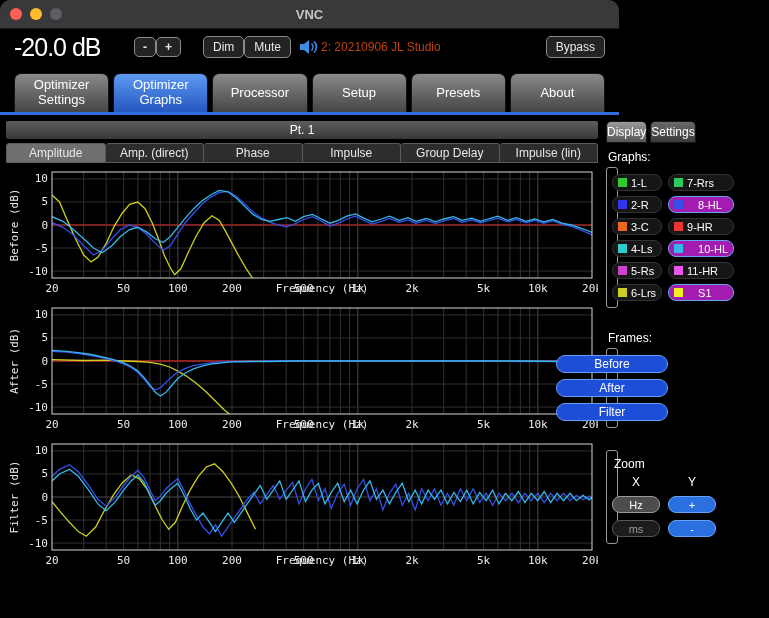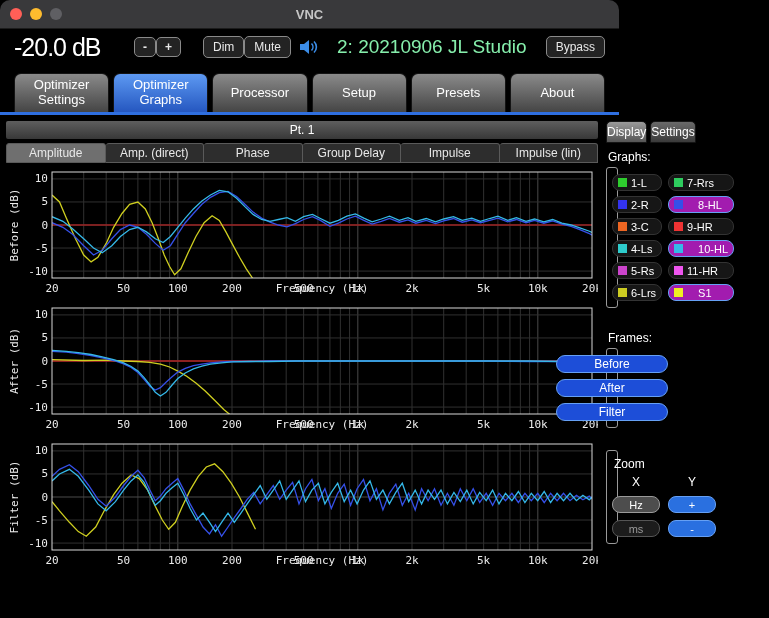--- a/index.html
+++ b/index.html
@@ -13,21 +13,21 @@
   .light.yellow{background:#febc2e;}
   .light.gray{background:#5f5f63;}
   .wtitle{margin:0 auto;color:#c6c6c6;font-size:13px;font-weight:700;}
   
   .volumebar{height:36px;flex:0 0 36px;display:flex;align-items:center;padding:0 14px;background:#000;}
   .level{font-size:25px;color:#fff;width:120px;letter-spacing:-1px;white-space:nowrap;}
   .vbtn{background:#232323;border:1px solid #8a8a8a;border-radius:5px;color:#e8e8e8;font-size:12px;line-height:1;padding:4px 9px;font-family:"Liberation Sans",sans-serif;cursor:pointer;}
   .vbtn.small{padding:3px 8px;font-weight:700;}
   .vbtn.dim{margin-left:22px;}
   .speaker{display:flex;align-items:center;margin-left:8px;}
-  .source{font-size:19px;color:#86efac;margin-left:18px;white-space:nowrap;}
+  .source{font-size:12px;color:#c2410c;margin-left:2px;white-space:nowrap;}
   .vbtn.bypass{margin-left:auto;}
   
   .tabbar{display:flex;gap:4px;padding:8px 14px 0 14px;border-bottom:3px solid #2f6fe0;background:#000;}
   .tab{flex:1;height:38px;display:flex;align-items:center;justify-content:center;text-align:center;color:#fff;font-size:13px;line-height:1.15;background:linear-gradient(#8a8a8a,#454545);border:1px solid #141414;border-bottom:none;border-radius:7px 7px 0 0;padding:0 6px;cursor:pointer;}
   .tab.active{background:linear-gradient(#5d99f2,#2557c0);}
   
   .main{flex:1;display:flex;gap:8px;padding:6px 5px 0 6px;background:#000;min-height:0;}
   .graphcol{width:592px;flex:0 0 592px;display:flex;flex-direction:column;}
   .pt-header{height:18px;background:linear-gradient(#5e5e5e,#383838);color:#fff;font-size:12px;display:flex;align-items:center;justify-content:center;border-radius:2px;margin-bottom:4px;}
   .subtabs{display:flex;margin-bottom:5px;}
@@ -99,22 +99,22 @@
     <div class="tab">About</div>
   </div>
 
   <div class="main">
     <div class="graphcol">
       <div class="pt-header">Pt. 1</div>
       <div class="subtabs">
         <div class="subtab active">Amplitude</div>
         <div class="subtab">Amp. (direct)</div>
         <div class="subtab">Phase</div>
+        <div class="subtab">Impulse</div>
         <div class="subtab">Group Delay</div>
-        <div class="subtab">Impulse</div>
         <div class="subtab">Impulse (lin)</div>
       </div>
       <svg class="chart" width="592" height="130">
           <defs>
             <clipPath id="cp0">
               <rect x="46" y="4" width="540" height="106"></rect>
             </clipPath>
           </defs>
           <rect x="46" y="4" width="540" height="106" fill="#000"></rect>
           <line x1="77.6964266300226" y1="4" x2="77.6964266300226" y2="110" stroke="#303030" stroke-width="1"></line>

